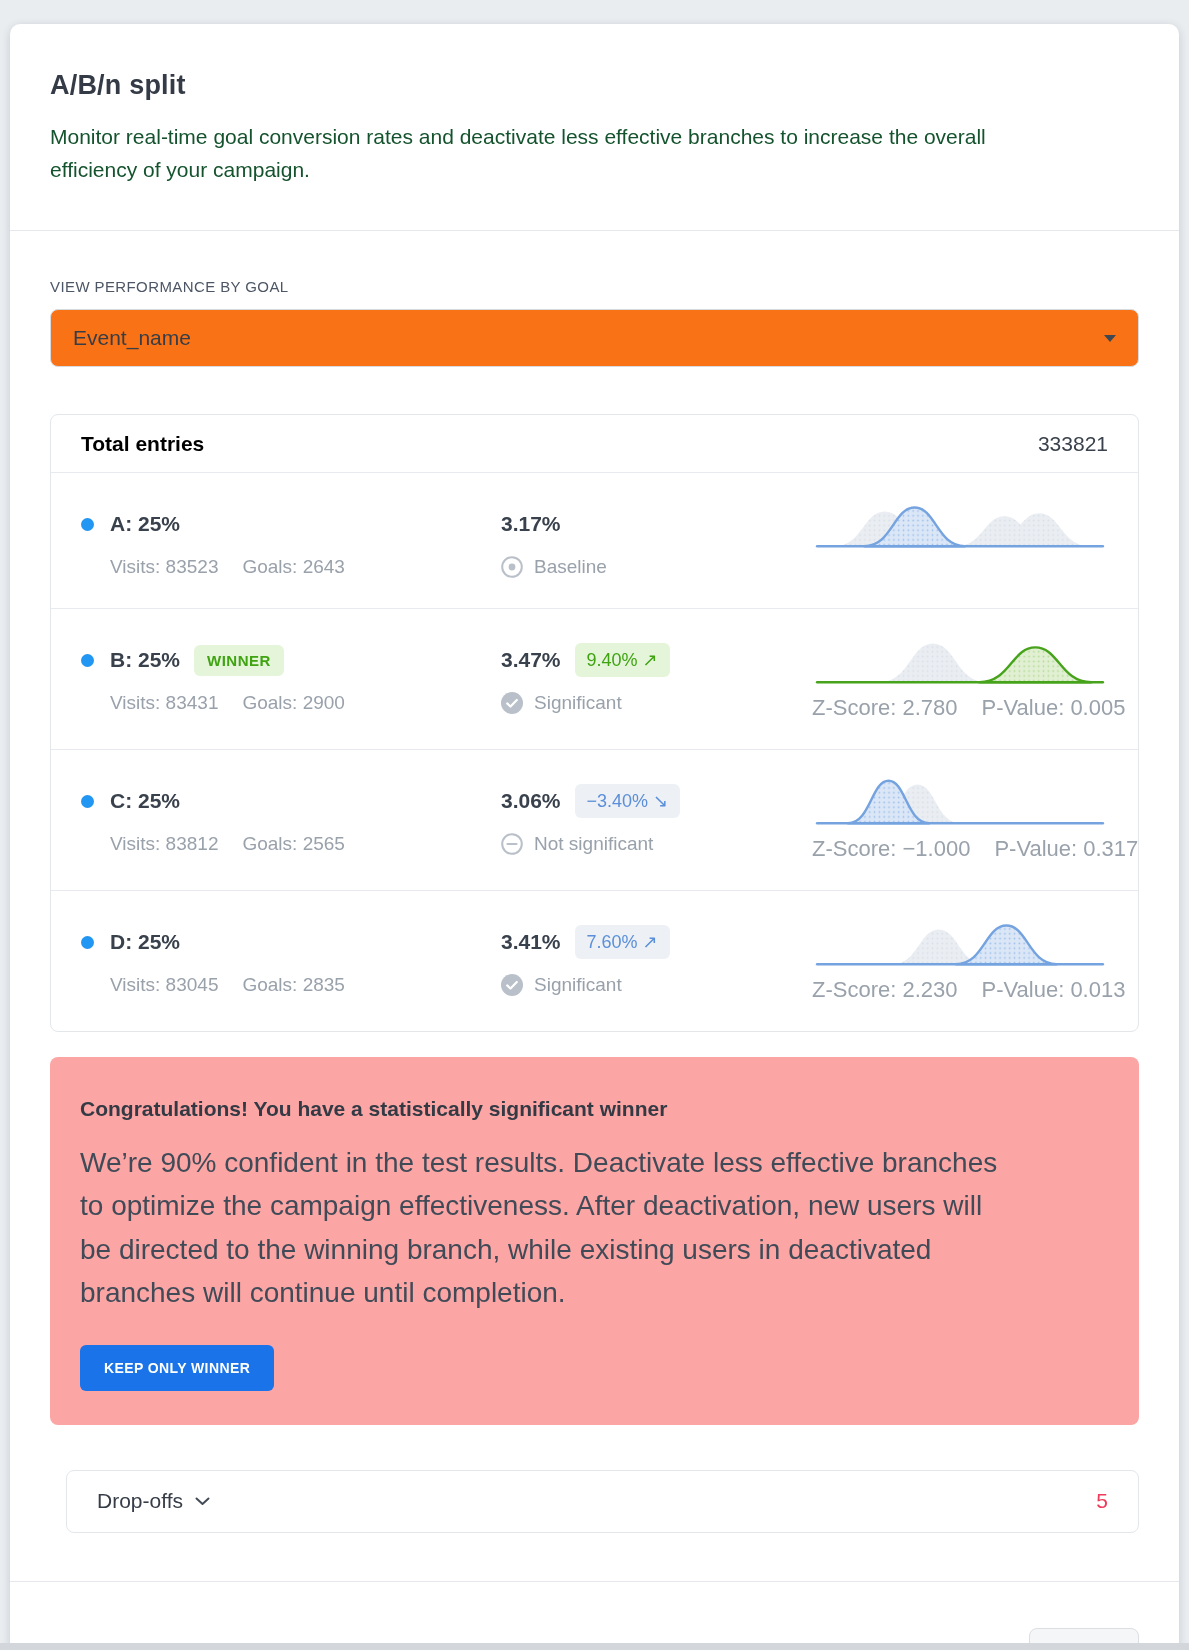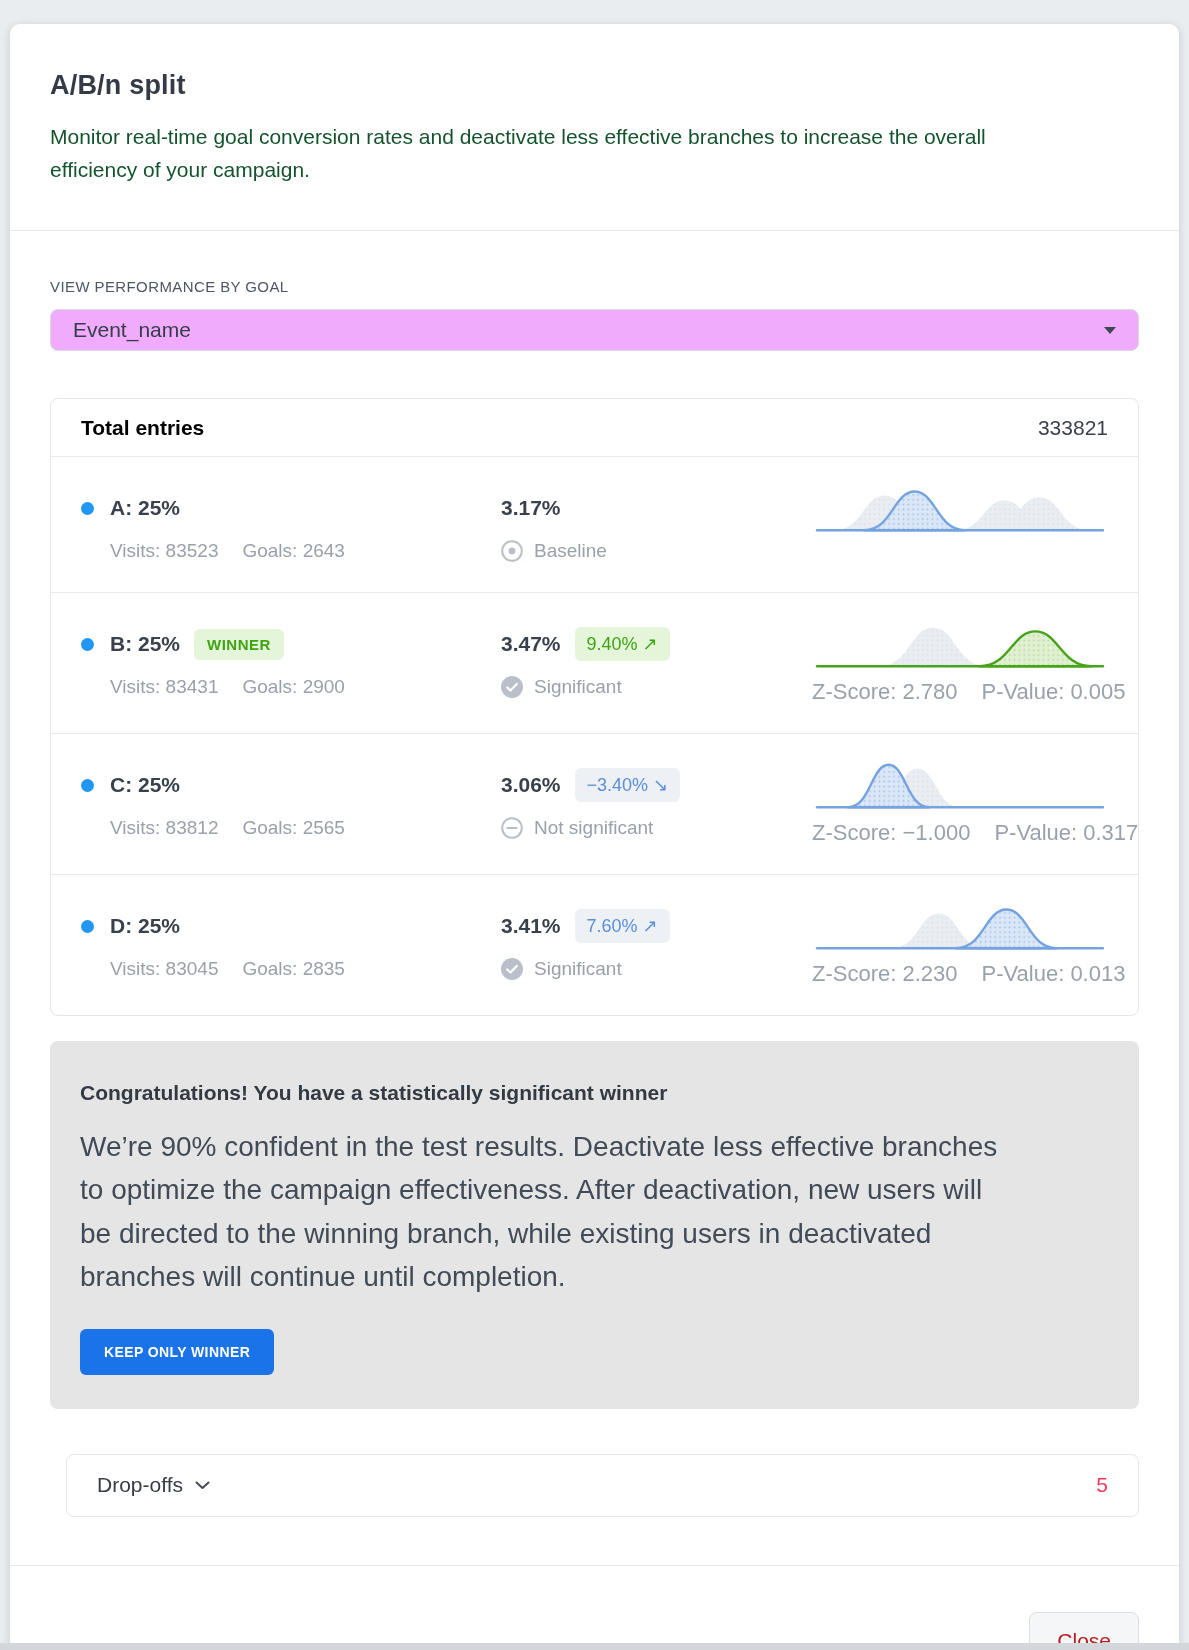--- a/index.html
+++ b/index.html
@@ -17,23 +17,23 @@
     display:flex; flex-direction:column;
   }
   .modal-header { padding:46px 40px 44px; }
   .modal-title { font-size:27px; font-weight:bold; color:#343b46; letter-spacing:0.2px; }
   .modal-desc { margin-top:20px; font-size:21px; line-height:1.55; color:#14532d; max-width:1000px; }
   .divider { height:1px; background:#e5e8ec; flex:none; }
   .modal-body { padding:0 40px; flex:1 1 auto; }
 
   .goal-label { margin-top:47px; font-size:15px; color:#4c5664; letter-spacing:0.4px; font-weight:500; }
   .select {
-    margin-top:14px; height:42px; border:1px solid #d7dbdf; border-radius:8px;
+    margin-top:14px; height:58px; border:1px solid #d7dbdf; border-radius:8px;
     display:flex; align-items:center; justify-content:space-between;
-    padding:0 22px; font-size:21px; color:#363d47; cursor:pointer; background:#f0abfc;
+    padding:0 22px; font-size:21px; color:#363d47; cursor:pointer; background:#f97316;
   }
   .caret { width:0; height:0; border-left:6px solid transparent; border-right:6px solid transparent; border-top:7px solid #3f4752; }
 
   .card { border:1px solid #e4e7ea; border-radius:8px; background:#fff; }
   .results { margin-top:47px; }
   .card-header {
     height:58px; display:flex; align-items:center; justify-content:space-between;
     padding:0 30px; border-bottom:1px solid #e7eaee;
   }
   .card-header .hl { font-size:21px; font-weight:bold; color:#000000; }
@@ -57,21 +57,21 @@
   .badge-winner { background:#e4f5d9; color:#3fa312; }
   .chg { display:inline-flex; align-items:center; border-radius:6px; margin-left:14px; padding:6px 12px; font-size:18px; font-weight:500; }
   .chg-green { background:#e4f5d9; color:#3fa312; }
   .chg-blue  { background:#edf0f4; color:#5b8fd9; }
   .c2 .line2 { gap:11px; }
   .sicon { flex:none; display:inline-flex; }
   .c3 { display:flex; flex-direction:column; align-items:flex-end; }
   .chart-wrap { width:296px; display:flex; flex-direction:column; }
   .zline { margin-top:8px; font-size:22px; color:#99a1ab; display:flex; gap:24px; white-space:nowrap; }
 
-  .banner { margin-top:25px; background:#e5e5e5; border-radius:8px; padding:40px 30px 34px; }
+  .banner { margin-top:25px; background:#fca5a5; border-radius:8px; padding:40px 30px 34px; }
   .banner-title { font-size:21px; font-weight:bold; color:#333a44; }
   .banner-body { margin-top:20px; font-size:28px; line-height:1.55; color:#414b57; max-width:928px; }
   .btn-primary {
     margin-top:30px; height:46px; padding:0 24px; border:none; border-radius:6px;
     background:#1a73e8; color:#ffffff; font-size:14px; font-weight:bold; letter-spacing:0.4px;
     font-family:inherit; cursor:pointer;
   }
   .dropoffs {
     margin-top:45px; height:63px; display:flex; align-items:center; justify-content:space-between;
     padding:0 30px; cursor:pointer;margin-left:16px;

